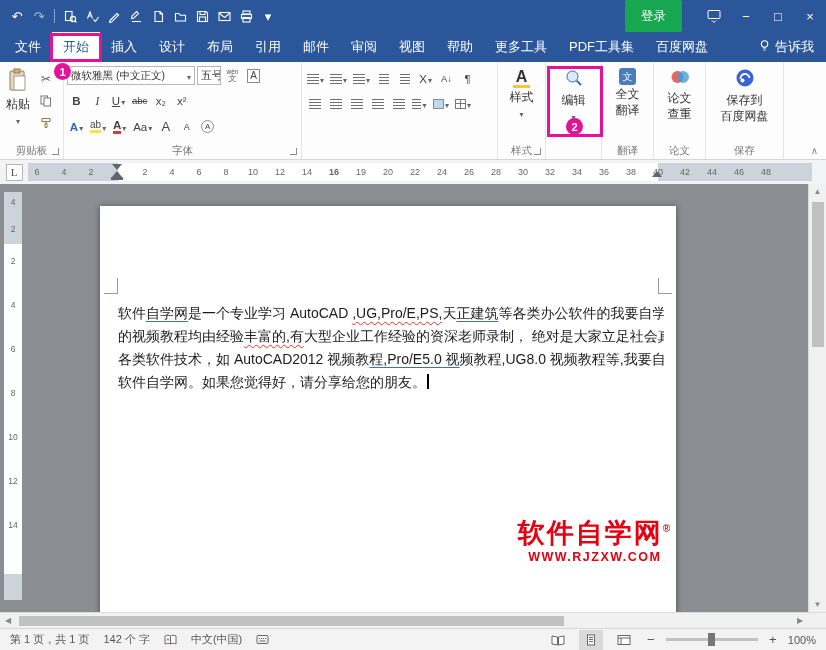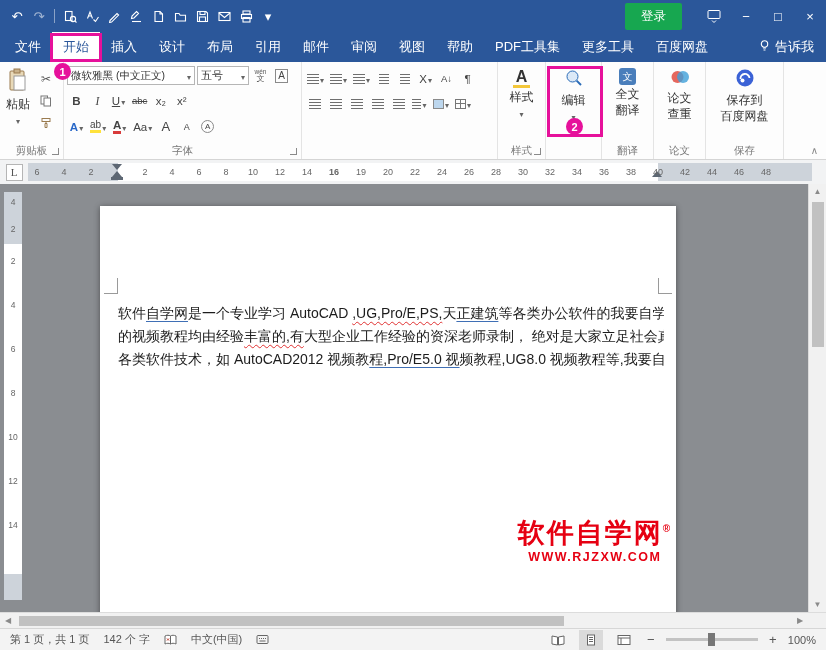--- a/index.html
+++ b/index.html
@@ -9,21 +9,21 @@
 
   
   .titlebar{position:relative;height:32px;background:#2b579a;display:flex;align-items:center;
     padding-left:6px;color:#fff;}
   .qat{display:flex;align-items:center;height:100%;}
   .qbtn{width:22px;height:26px;display:flex;align-items:center;justify-content:center;font-size:13px;cursor:default;}
   .qbtn svg{display:block;}
   .qbtn.dim{opacity:.55;}
   .qsep{width:1px;height:14px;background:rgba(255,255,255,.45);margin:0 4px;}
   .title{position:absolute;left:468px;top:50%;transform:translate(-50%,-50%);font-size:12.5px;white-space:nowrap;}
-  .tb-right{margin-left:auto;display:flex;align-items:center;height:100%;}
+  .tb-right{margin-left:auto;display:flex;height:100%;}
   .login{background:#17a750;color:#fff;border:none;font-size:12.5px;padding:5px 16px;border-radius:2px;
     margin-right:16px;font-family:inherit;}
   .winbtn{width:32px;height:32px;display:flex;align-items:center;justify-content:center;font-size:13px;}
 
   
   .tabrow{height:30px;background:#2b579a;display:flex;align-items:stretch;color:#fff;font-size:13px;
     padding-left:4px;position:relative;}
   #tabs-left{display:flex;}
   .tab{padding:0 11px;display:flex;align-items:center;white-space:nowrap;}
   .tab.active{background:#fff;color:#2b579a;}
@@ -229,22 +229,22 @@
         <div class="tab">文件</div>
         <div class="tab active">开始</div>
         <div class="tab">插入</div>
         <div class="tab">设计</div>
         <div class="tab">布局</div>
         <div class="tab">引用</div>
         <div class="tab">邮件</div>
         <div class="tab">审阅</div>
         <div class="tab">视图</div>
         <div class="tab">帮助</div>
+        <div class="tab">更多工具</div>
         <div class="tab">PDF工具集</div>
-        <div class="tab">更多工具</div>
         <div class="tab">百度网盘</div>
       </div>
     <div class="tab-right">
       <span class="tr-item">
         <span><svg width="13" height="13" view_box="0 0 13 13" viewBox="0 0 13 13" fill="none" stroke="#fff" stroke-width="1.1">
               <circle cx="6.5" cy="5" r="3.2"></circle>
               <path d="M5 9 h3 M5.5 11 h2"></path>
             </svg></span>
         <span>告诉我</span>
       </span>
@@ -287,21 +287,21 @@
       </div>
     </div>
 
     <div class="rgroup" style="width:238px">
       <div class="gbody col">
         <div class="frow">
           <div class="combo" style="width:128px">
             <span style="font-size:10.5px">微软雅黑 (中文正文)</span>
             <span class="dd"></span>
           </div>
-          <div class="combo" style="width:52px">
+          <div class="combo" style="width:24px">
             <span>五号</span>
             <span class="dd"></span>
           </div>
           <span class="sbtn">
               <span class="pinyin">
                 <span>wén</span>
                 <b>文</b>
               </span>
             </span>
           <span class="sbtn">
@@ -541,20 +541,21 @@
         <span class="vnum" style="top: 328px;">14</span>
       </div>
 
     <div class="page">
       <span class="crop-l"></span>
       <span class="crop-r"></span>
       <div class="textblock" id="textblock">
           <div class="tline"><span>软件</span><span class="u-blue">自学网</span><span>是一个专业学习 AutoCAD </span><span class="u-red">,UG,Pro/E,PS,</span><span>天</span><span class="u-blue">正建筑</span><span>等各类办公软件的我要自学网络平台， 本站里</span></div>
           <div class="tline"><span>的视频教程均由经验</span><span class="u-red">丰富的,有</span><span>大型企业工作经验的资深老师录制， 绝对是大家立足社会真正要需用到的</span></div>
           <div class="tline"><span>各类软件技术，如 AutoCAD2012 视频教</span><span class="u-blue">程,Pro/E5.0 视</span><span>频教程,UG8.0 视频教程等,我要自学去哪里？当然是</span></div>
+          <div class="tline"><span>软件自学网。如果您觉得好，请分享给您的朋友。</span><span class="cursor"></span></div>
         </div>
       <div class="watermark">
         <div class="wm-title"><span>软件自学网</span><sup>®</sup></div>
         <div class="wm-url">WWW.RJZXW.COM</div>
       </div>
     </div>
 
     <div class="vscroll">
       <span class="sarrow">▲</span>
       <div class="vthumb"></div>

